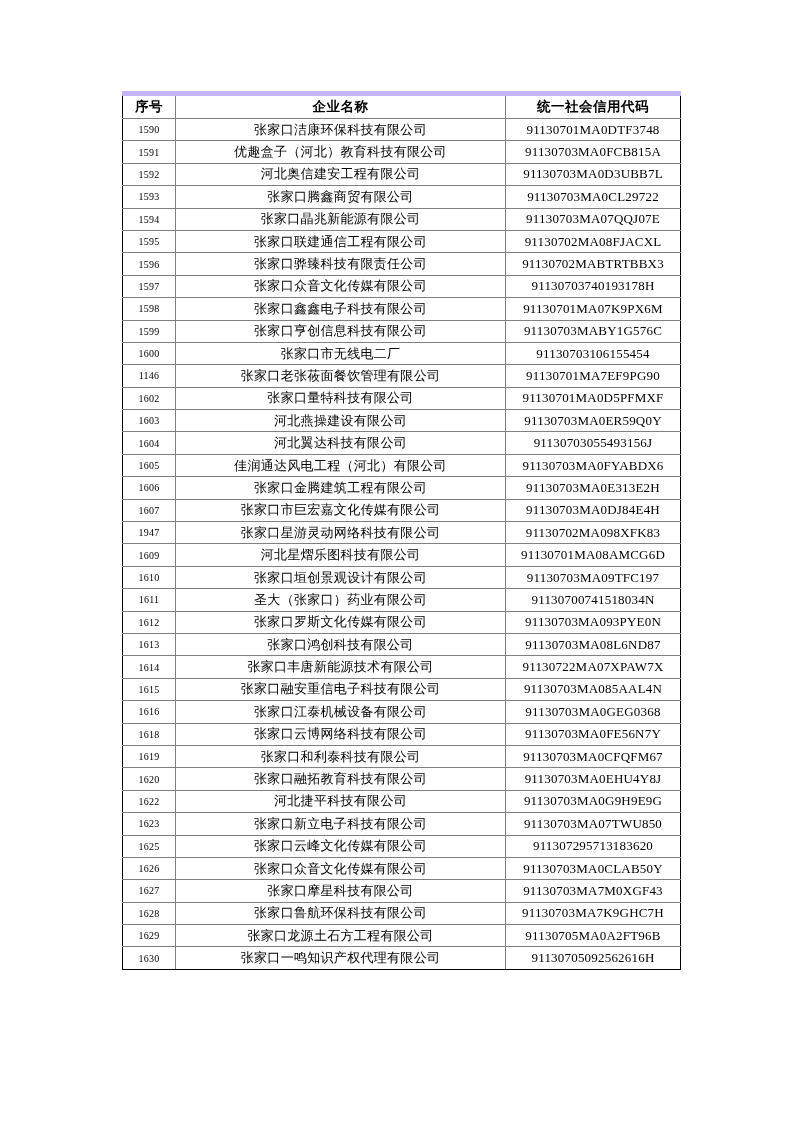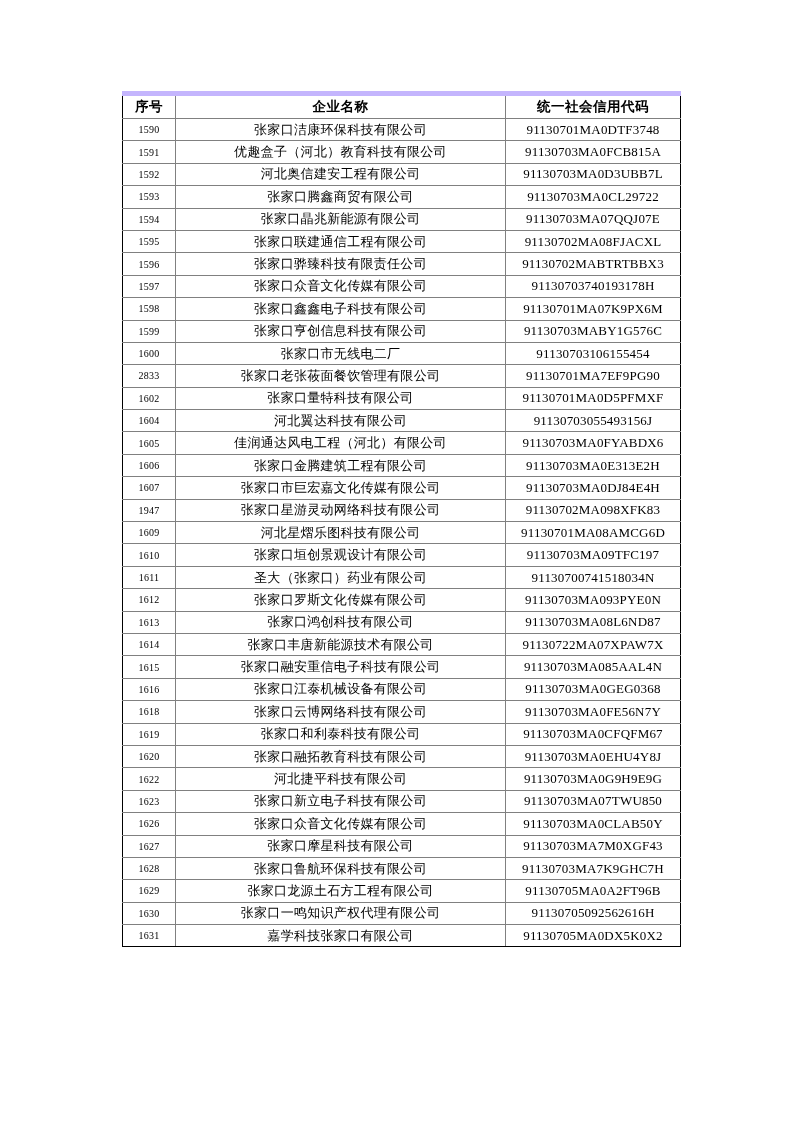--- a/index.html
+++ b/index.html
@@ -168,30 +168,35 @@
             <td class="cell-index">1599</td>
             <td class="cell-name">张家口亨创信息科技有限公司</td>
             <td class="cell-code">91130703MABY1G576C</td>
           </tr>
           <tr>
             <td class="cell-index">1600</td>
             <td class="cell-name">张家口市无线电二厂</td>
             <td class="cell-code">91130703106155454</td>
           </tr>
           <tr>
-            <td class="cell-index">2833</td>
+            <td class="cell-index">1146</td>
             <td class="cell-name">张家口老张莜面餐饮管理有限公司</td>
             <td class="cell-code">91130701MA7EF9PG90</td>
           </tr>
           <tr>
             <td class="cell-index">1602</td>
             <td class="cell-name">张家口量特科技有限公司</td>
             <td class="cell-code">91130701MA0D5PFMXF</td>
           </tr>
           <tr>
+            <td class="cell-index">1603</td>
+            <td class="cell-name">河北燕操建设有限公司</td>
+            <td class="cell-code">91130703MA0ER59Q0Y</td>
+          </tr>
+          <tr>
             <td class="cell-index">1604</td>
             <td class="cell-name">河北翼达科技有限公司</td>
             <td class="cell-code">91130703055493156J</td>
           </tr>
           <tr>
             <td class="cell-index">1605</td>
             <td class="cell-name">佳润通达风电工程（河北）有限公司</td>
             <td class="cell-code">91130703MA0FYABDX6</td>
           </tr>
           <tr>
@@ -268,20 +273,25 @@
             <td class="cell-index">1622</td>
             <td class="cell-name">河北捷平科技有限公司</td>
             <td class="cell-code">91130703MA0G9H9E9G</td>
           </tr>
           <tr>
             <td class="cell-index">1623</td>
             <td class="cell-name">张家口新立电子科技有限公司</td>
             <td class="cell-code">91130703MA07TWU850</td>
           </tr>
           <tr>
+            <td class="cell-index">1625</td>
+            <td class="cell-name">张家口云峰文化传媒有限公司</td>
+            <td class="cell-code">911307295713183620</td>
+          </tr>
+          <tr>
             <td class="cell-index">1626</td>
             <td class="cell-name">张家口众音文化传媒有限公司</td>
             <td class="cell-code">91130703MA0CLAB50Y</td>
           </tr>
           <tr>
             <td class="cell-index">1627</td>
             <td class="cell-name">张家口摩星科技有限公司</td>
             <td class="cell-code">91130703MA7M0XGF43</td>
           </tr>
           <tr>
@@ -291,22 +301,17 @@
           </tr>
           <tr>
             <td class="cell-index">1629</td>
             <td class="cell-name">张家口龙源土石方工程有限公司</td>
             <td class="cell-code">91130705MA0A2FT96B</td>
           </tr>
           <tr>
             <td class="cell-index">1630</td>
             <td class="cell-name">张家口一鸣知识产权代理有限公司</td>
             <td class="cell-code">91130705092562616H</td>
-          </tr>
-          <tr>
-            <td class="cell-index">1631</td>
-            <td class="cell-name">嘉学科技张家口有限公司</td>
-            <td class="cell-code">91130705MA0DX5K0X2</td>
           </tr>
         </tbody>
     </table>
   </div>
 </div>
 
 </body></html>

